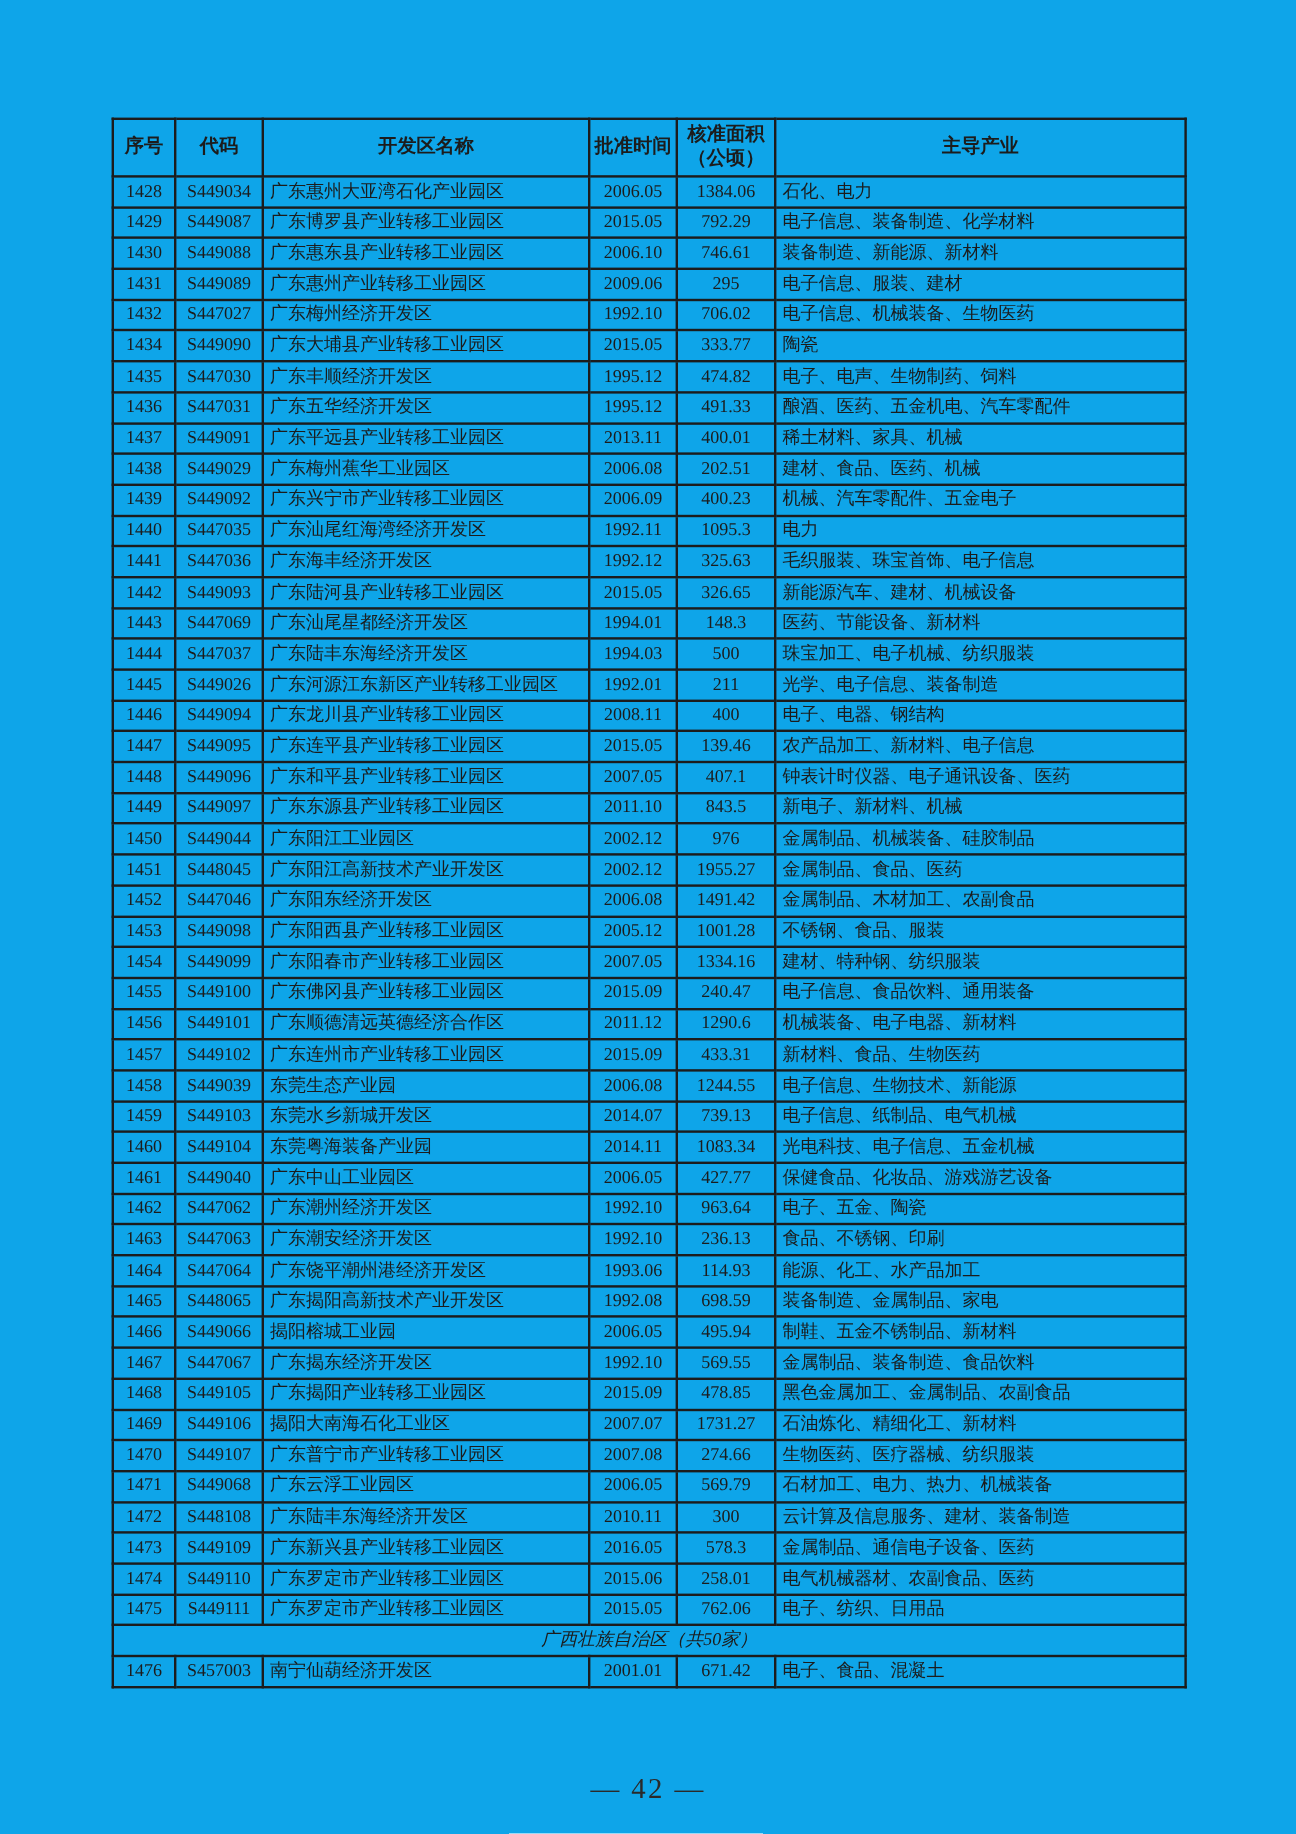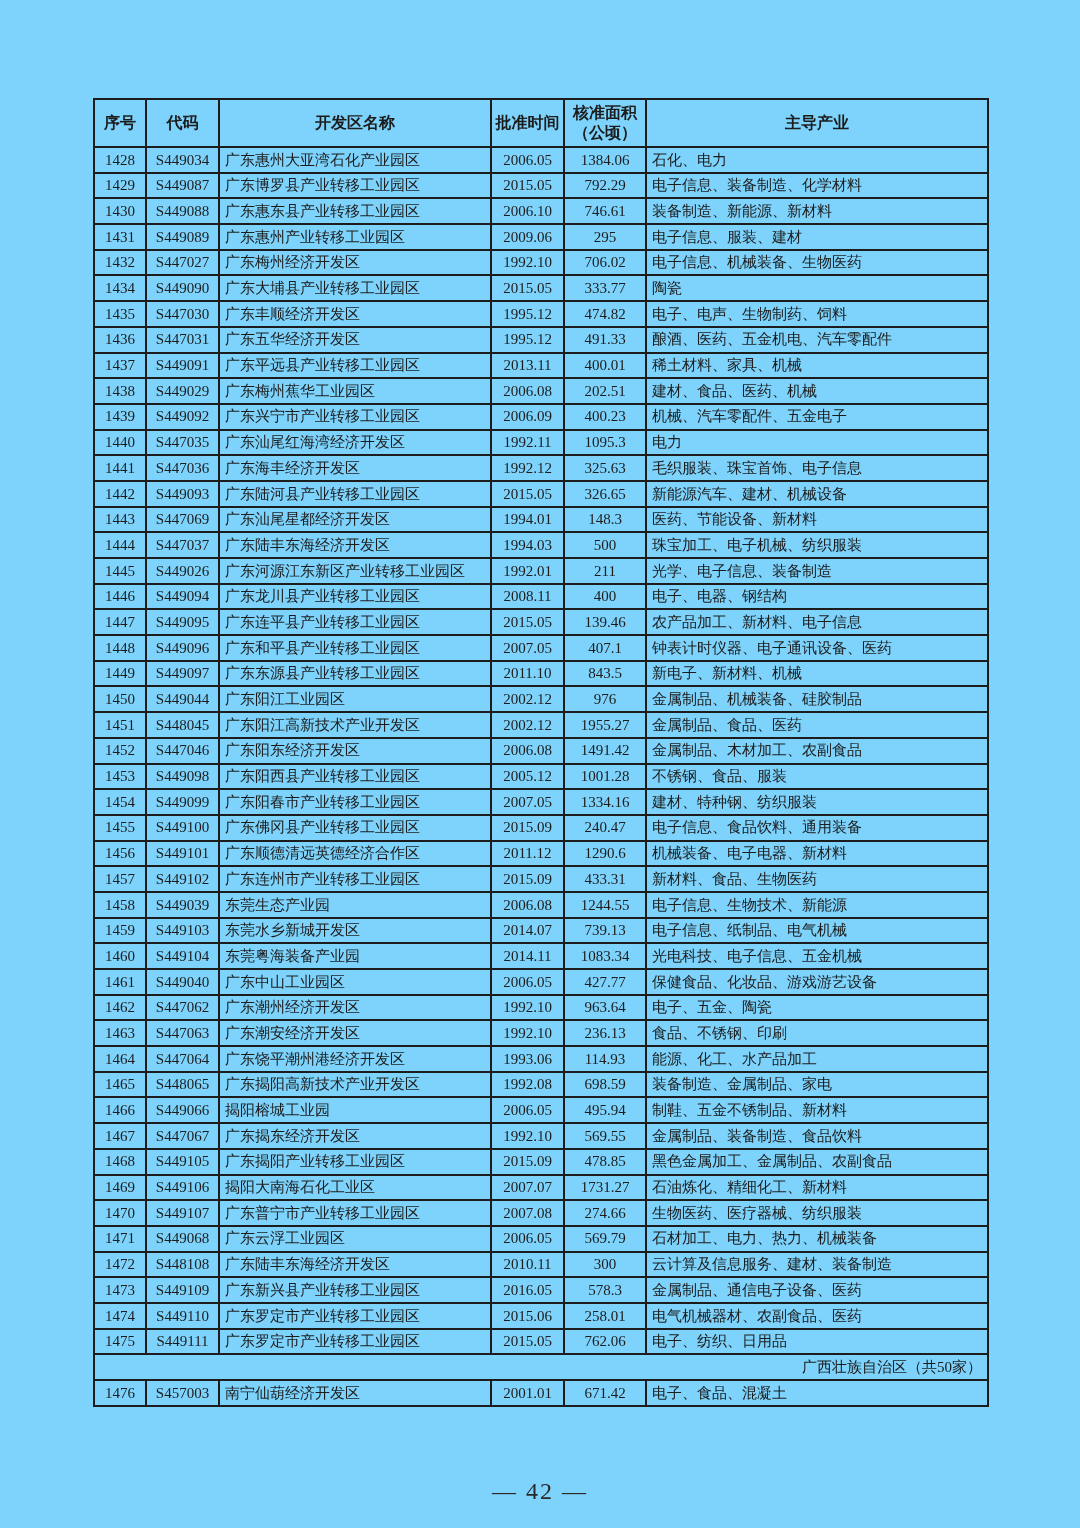--- a/index.html
+++ b/index.html
@@ -4,21 +4,21 @@
 <style>
   html, body {
     margin: 0;
     padding: 0;
     background: #ffffff;
   }
   .page {
     position: relative;
     width: 1080px;
     height: 1528px;
-    background: #7dd3fc;
+    background: #0ea5e9;
     font-family: "Liberation Serif", "DejaVu Serif", serif;
     color: #1c1c1c;
     overflow: hidden;
   }
   table.dz-table {
     position: absolute;
     left: 93px;
     top: 98px;
     width: 894px;
     border-collapse: collapse;
@@ -50,22 +50,23 @@
   }
   td.col-no, td.col-code, td.col-date, td.col-area {
     text-align: center;
   }
   td.col-name, td.col-industries {
     text-align: left;
   }
   td.section-cell {
     font-weight: bold;
     font-size: 15.5px;
-    text-align: right;
+    text-align: center;
     padding-left: 4px;
+    font-style: italic;
   }
   .page-number {
     position: absolute;
     left: 0;
     width: 100%;
     top: 1478px;
     text-align: center;
     font-size: 24px;
     color: #2a2a2a;
     letter-spacing: 2px;

